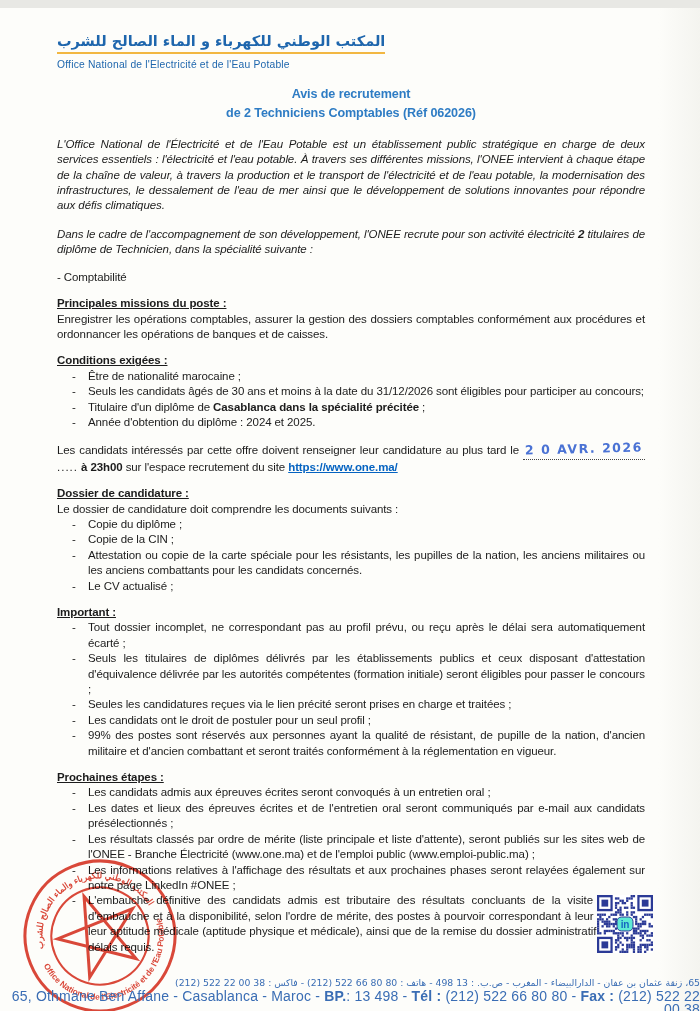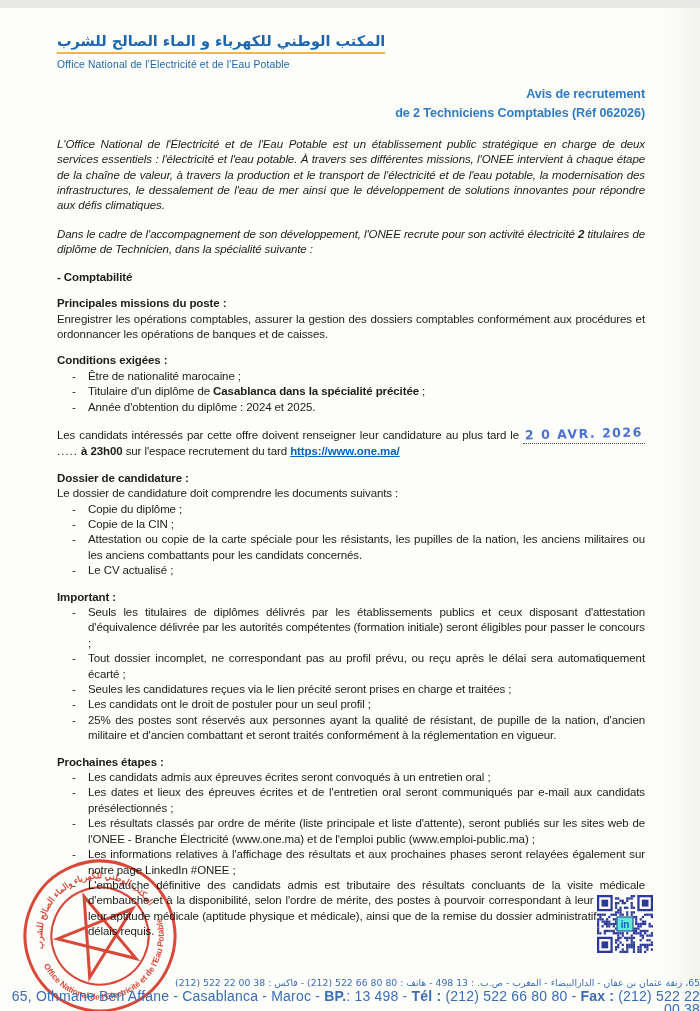--- a/index.html
+++ b/index.html
@@ -14,27 +14,27 @@
   .content { position:absolute; left:57px; right:55px; top:26px; }
 
   
   .hdr-ar {
     font-family:"DejaVu Sans", sans-serif; direction:rtl;
     display:inline-block; font-size:14.5px; font-weight:bold; color:#1e66ad;
     padding-bottom:3px; border-bottom:2px solid #f2b742;
   }
   .hdr-fr { font-size:10.3px; color:#1e66ad; margin-top:3px; letter-spacing:0.2px; }
 
-  .doc-title { text-align:right; margin-top:12px; font-size:12.6px; font-weight:bold; color:#2e7cc4; line-height:1.55; }
+  .doc-title { text-align:center; margin-top:12px; font-size:12.6px; font-weight:bold; color:#2e7cc4; line-height:1.55; }
 
   p.intro { font-style:italic; text-align:justify; margin-top:13px; font-weight:500; }
-  .specialty { font-weight:bold; margin-top:12px; }
+  .specialty { font-weight:normal; margin-top:12px; }
 
   .sec { margin-top:11px; }
-  .sec-heading { font-weight:bold; }
+  .sec-heading { font-weight:bold; text-decoration:underline; }
   .sec p { text-align:justify; }
 
   ul.dash { list-style:none; }
   ul.dash li { position:relative; padding-left:31px; text-align:justify; }
   ul.dash li::before { content:"-"; position:absolute; left:15px; top:0; }
 
   .deadline { margin-top:12px; text-align:justify; }
   .date-wrap { border-bottom:1.3px dotted #444; display:inline-block; padding:0 2px; }
   .date-stamp {
     display:inline-block; color:#4a72d4; font-weight:bold; font-size:12.5px;
@@ -47,21 +47,21 @@
 
   
   .stamp { position:absolute; left:14px; top:842px; width:172px; height:172px; mix-blend-mode:multiply; opacity:0.93; }
   .stamp text { font-family:"Liberation Sans", sans-serif; }
 
   
   .qr-box { position:absolute; left:597px; top:887px; width:56px; height:58px; background:#fff; }
   .qr-box svg { display:block; }
   .qr-center {
     position:absolute; left:50%; top:50%; transform:translate(-50%,-50%);
-    background:#5eead4; border:1.5px solid #2b3a96; border-radius:0;
+    background:#5eead4; border:1.5px solid #2b3a96; border-radius:5px;
     width:17px; height:15px; text-align:center;
     color:#1565c0; font-weight:bold; font-size:10px; line-height:13px;
     font-family:"Liberation Sans", sans-serif;
   }
 
   
   .footer { position:absolute; left:0; right:0; top:968px; text-align:right; color:#3a6db4; }
   .footer-ar { font-family:"DejaVu Sans", sans-serif; direction:rtl; font-size:9.3px; line-height:14px; }
   .footer-fr { font-size:14px; line-height:13px; letter-spacing:0.2px; }
   .footer-fr .b { font-weight:bold; }
@@ -90,46 +90,47 @@
 
     <div class="sec">
       <div class="sec-heading">Principales missions du poste :</div>
       <p>Enregistrer les opérations comptables, assurer la gestion des dossiers comptables conformément aux procédures et ordonnancer les opérations de banques et de caisses.</p>
     </div>
 
     <div class="sec">
       <div class="sec-heading">Conditions exigées :</div>
       <ul class="dash">
         <li>Être de nationalité marocaine ;</li>
+        <li>Seuls les candidats âgés de 30 ans et moins à la date du 31/12/2026 sont éligibles pour participer au concours;</li>
         <li><span>Titulaire d'un diplôme de </span><span class="bold">Casablanca dans la spécialité précitée</span><span> ;</span></li>
         <li>Année d'obtention du diplôme : 2024 et 2025.</li>
       </ul>
     </div>
 
-    <p class="deadline"><span>Les candidats intéressés par cette offre doivent renseigner leur candidature au plus tard le </span><span class="date-wrap"><span class="date-stamp">2 0 AVR. 2026</span></span><span class="dots">.....</span><span class="bold"> à 23h00</span><span> sur l'espace recrutement du tard </span><a class="link">https://www.one.ma/</a></p>
+    <p class="deadline"><span>Les candidats intéressés par cette offre doivent renseigner leur candidature au plus tard le </span><span class="date-wrap"><span class="date-stamp">2 0 AVR. 2026</span></span><span class="dots">.....</span><span class="bold"> à 23h00</span><span> sur l'espace recrutement du site </span><a class="link">https://www.one.ma/</a></p>
 
     <div class="sec">
       <div class="sec-heading">Dossier de candidature :</div>
       <p>Le dossier de candidature doit comprendre les documents suivants :</p>
       <ul class="dash">
         <li>Copie du diplôme ;</li>
         <li>Copie de la CIN ;</li>
         <li>Attestation ou copie de la carte spéciale pour les résistants, les pupilles de la nation, les anciens militaires ou les anciens combattants pour les candidats concernés.</li>
         <li>Le CV actualisé ;</li>
       </ul>
     </div>
 
     <div class="sec">
       <div class="sec-heading">Important :</div>
       <ul class="dash">
+        <li>Tout dossier incomplet, ne correspondant pas au profil prévu, ou reçu après le délai sera automatiquement écarté ;</li>
         <li>Seuls les titulaires de diplômes délivrés par les établissements publics et ceux disposant d'attestation d'équivalence délivrée par les autorités compétentes (formation initiale) seront éligibles pour passer le concours ;</li>
-        <li>Tout dossier incomplet, ne correspondant pas au profil prévu, ou reçu après le délai sera automatiquement écarté ;</li>
         <li>Seules les candidatures reçues via le lien précité seront prises en charge et traitées ;</li>
         <li>Les candidats ont le droit de postuler pour un seul profil ;</li>
-        <li>25% des postes sont réservés aux personnes ayant la qualité de résistant, de pupille de la nation, d'ancien militaire et d'ancien combattant et seront traités conformément à la réglementation en vigueur.</li>
+        <li>99% des postes sont réservés aux personnes ayant la qualité de résistant, de pupille de la nation, d'ancien militaire et d'ancien combattant et seront traités conformément à la réglementation en vigueur.</li>
       </ul>
     </div>
 
     <div class="sec">
       <div class="sec-heading">Prochaines étapes :</div>
       <ul class="dash">
         <li>Les candidats admis aux épreuves écrites seront convoqués à un entretien oral ;</li>
         <li>Les dates et lieux des épreuves écrites et de l'entretien oral seront communiqués par e-mail aux candidats présélectionnés ;</li>
         <li>Les résultats classés par ordre de mérite (liste principale et liste d'attente), seront publiés sur les sites web de l'ONEE - Branche Électricité (www.one.ma) et de l'emploi public (www.emploi-public.ma) ;</li>
         <li>Les informations relatives à l'affichage des résultats et aux prochaines phases seront relayées également sur notre page LinkedIn #ONEE ;</li>

